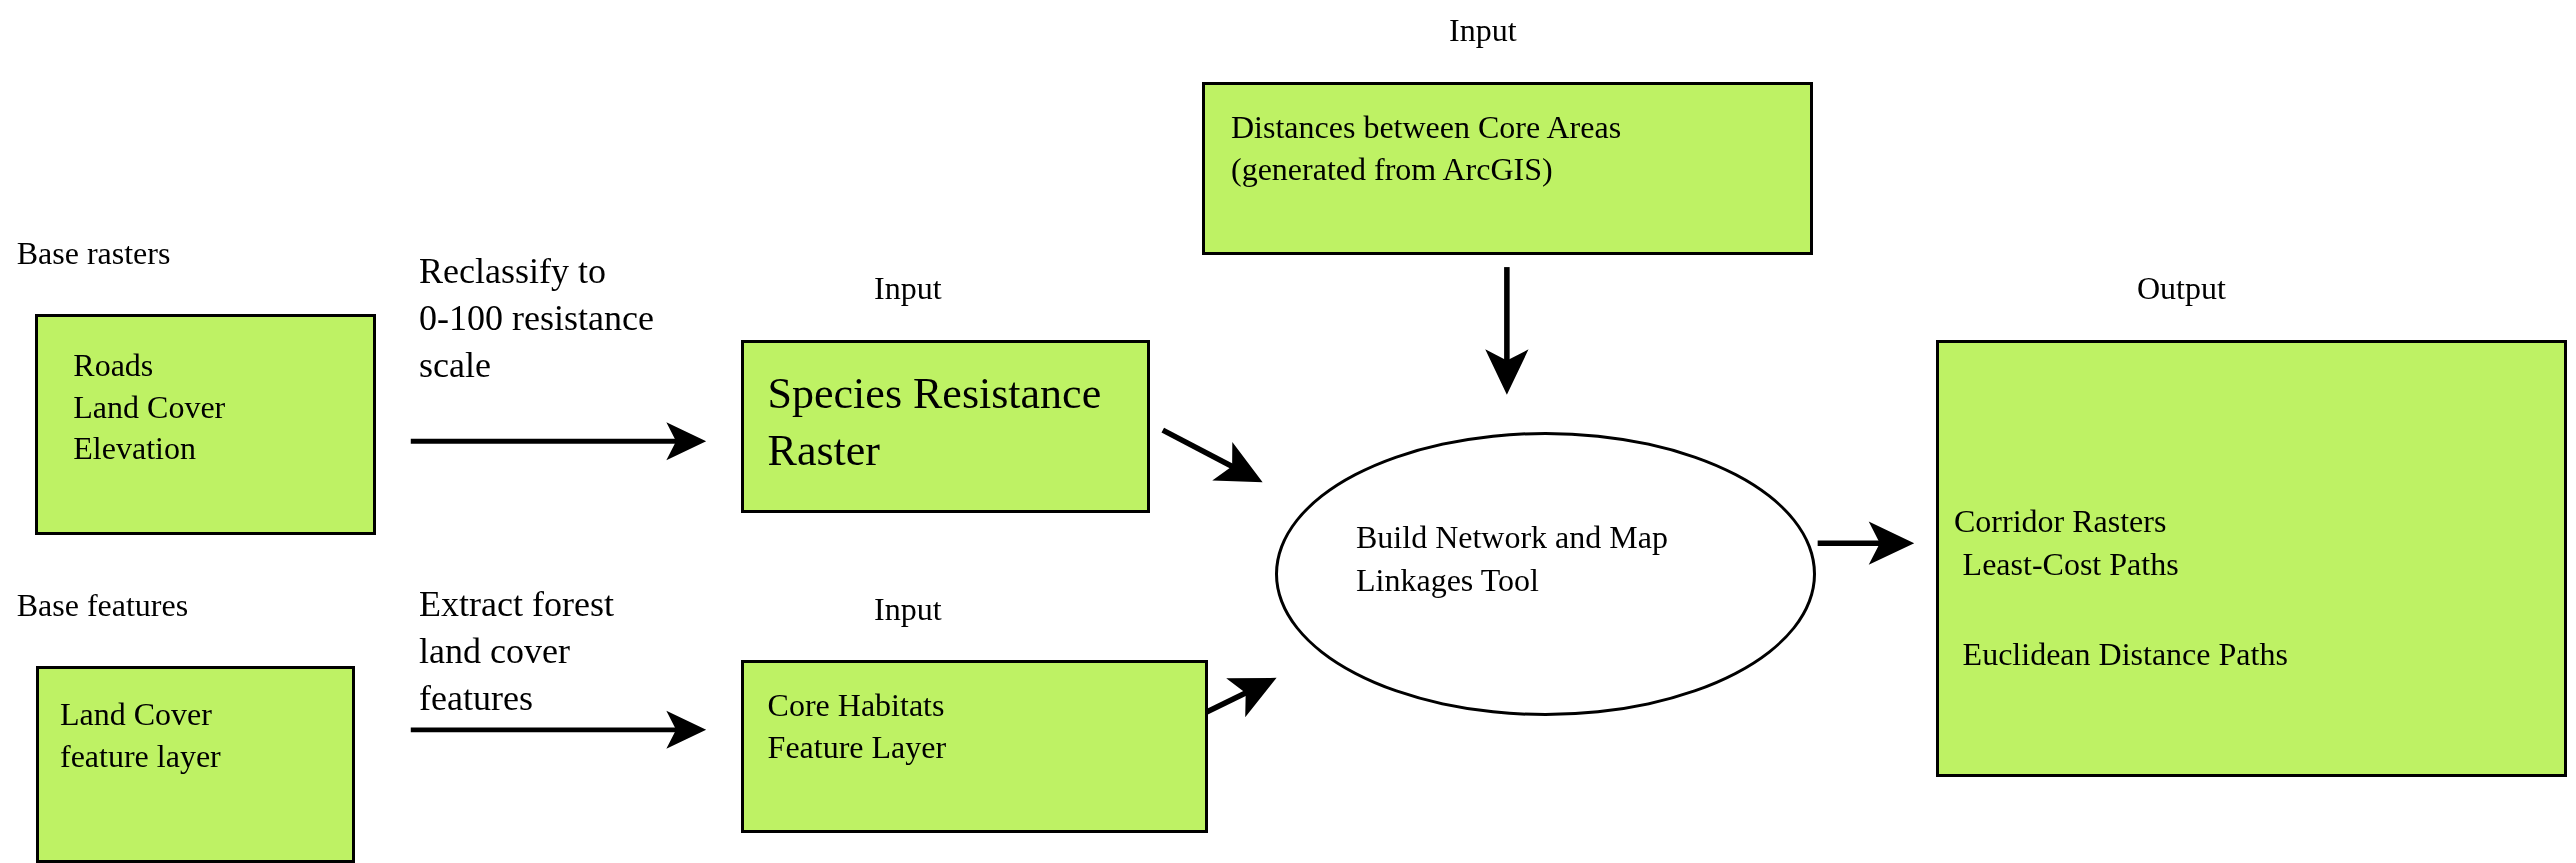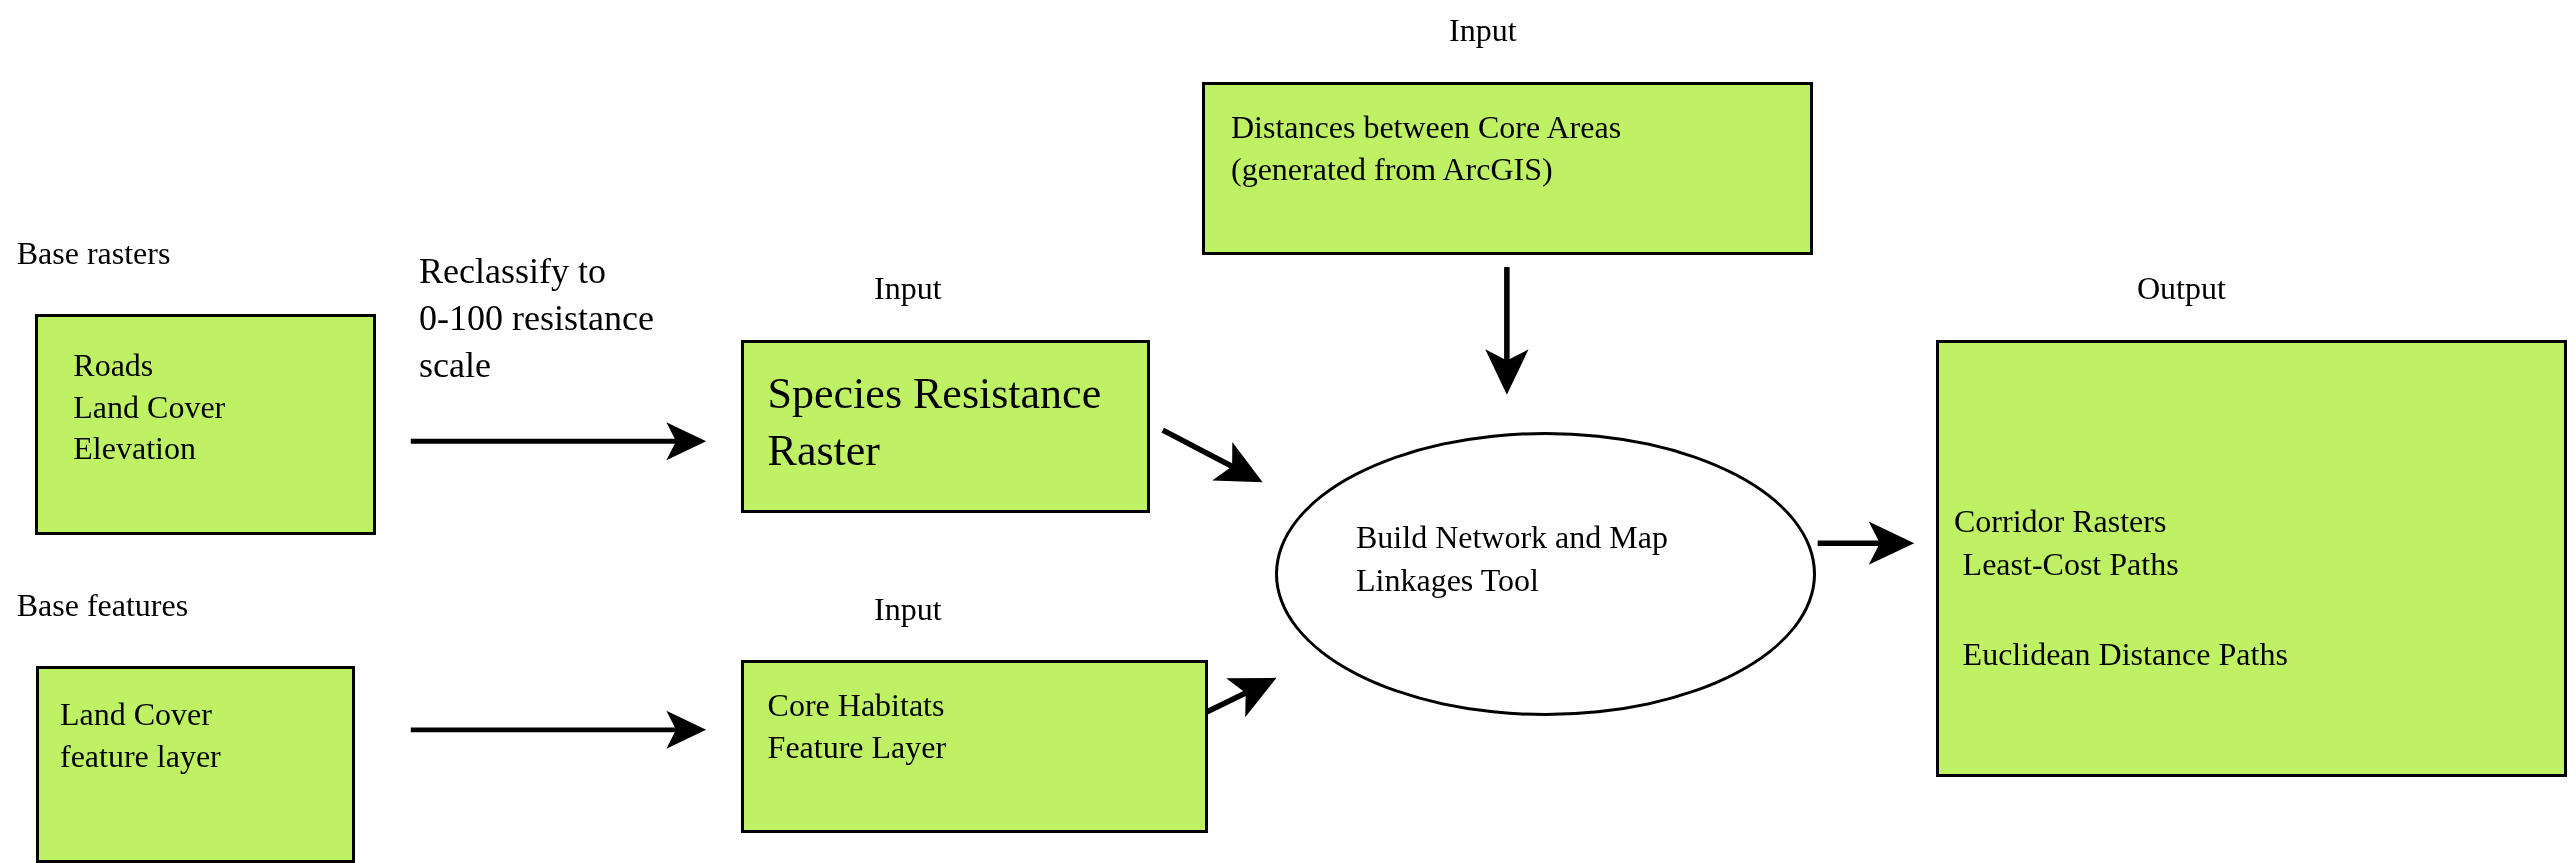--- a/index.html
+++ b/index.html
@@ -116,20 +116,23 @@
 Raster</div>
   </div>
 
   <div class="caption" style="left:16.7px; top:588px;">Base features</div>
 
   <div class="node-box" style="left:36px; top:666px; width:319px; height:197px;">
     <div class="node-text" style="left:21px; top:25px; font-size:32px;">Land Cover
 feature layer</div>
   </div>
 
+  <div class="edge-label" style="left:419px; top:581px; width:291px;">Extract forest
+land cover
+features</div>
 
   <div class="caption" style="left:874px; top:592px;">Input</div>
 
   <div class="node-box" style="left:741px; top:660px; width:467px; height:173px;">
     <div class="node-text" style="left:23.6px; top:22px; font-size:32px;">Core Habitats
 Feature Layer</div>
   </div>
 
   <div class="caption" style="left:1449px; top:12.5px;">Input</div>
 

